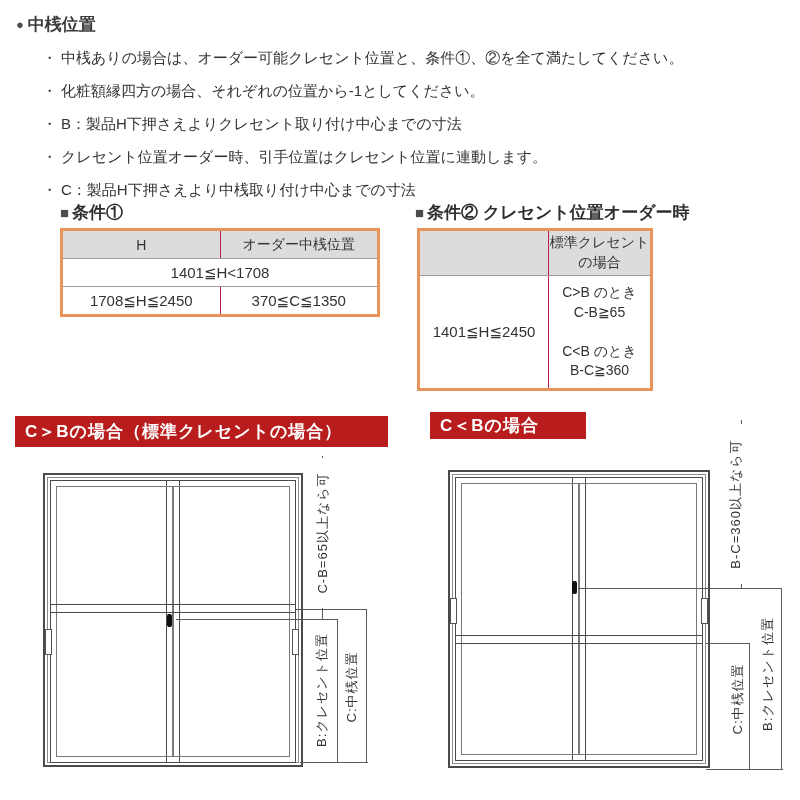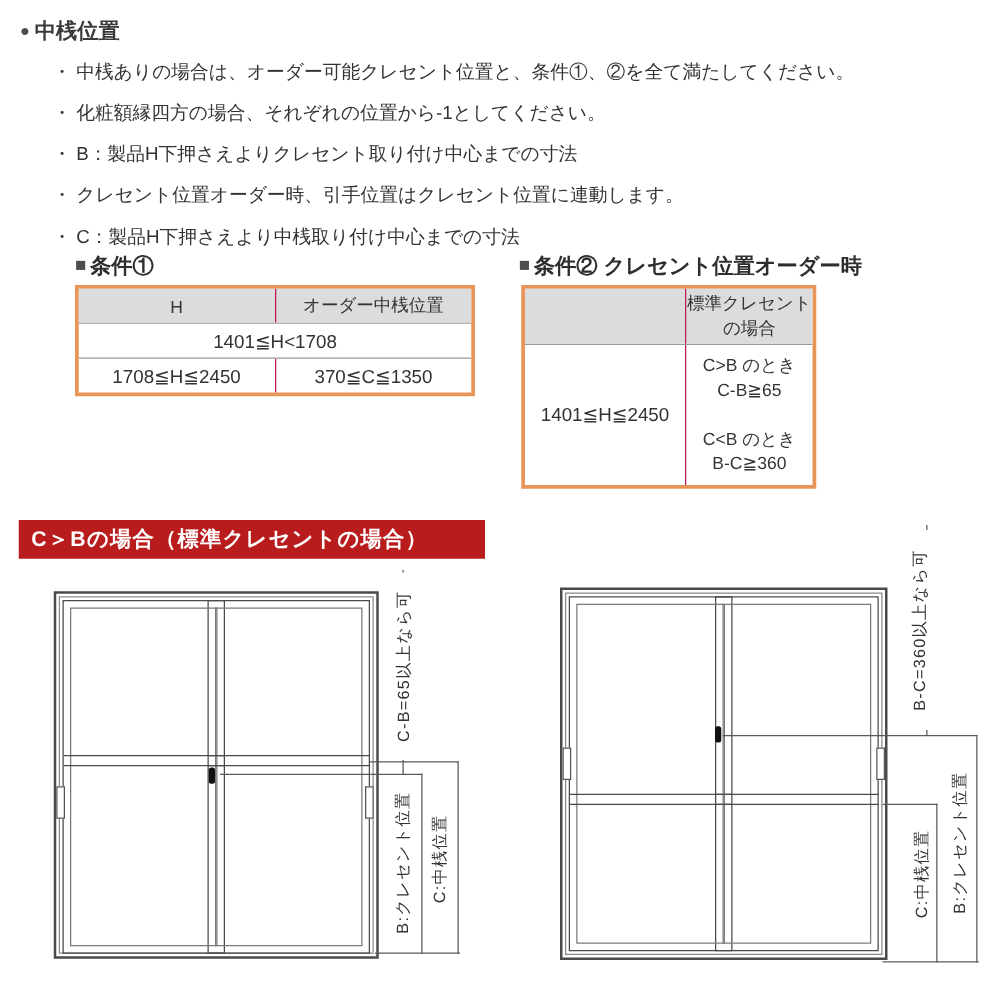--- a/index.html
+++ b/index.html
@@ -112,20 +112,23 @@
 C-B≧65
 
 C&lt;B のとき
 B-C≧360</div>
     </div>
   </div>
 
   <div class="bar" style="left:15px;top:416px;width:373px;height:31px;">
     <span>C＞Bの場合（標準クレセントの場合）</span>
   </div>
+  <div class="bar" style="left:430px;top:412px;width:156px;height:27px;">
+    <span>C＜Bの場合</span>
+  </div>
 
   <div class="frame" style="left:43px;top:473px;width:260px;height:294px;"></div>
   <div class="frame-inner" style="left:47px;top:477px;width:252px;height:286px;"></div>
   <div class="sash" style="left:50px;top:480px;width:130px;height:283px;"></div>
   <div class="sash" style="left:166px;top:480px;width:130px;height:283px;"></div>
   <div class="pane" style="left:56px;top:486px;width:118px;height:271px;"></div>
   <div class="pane" style="left:172px;top:486px;width:118px;height:271px;"></div>
   <div class="rail" style="left:51px;top:604px;width:129px;height:9px;"></div>
   <div class="rail" style="left:167px;top:604px;width:129px;height:9px;"></div>
   <div class="crescent" style="left:167px;top:614px;width:5px;height:13px;"></div>

